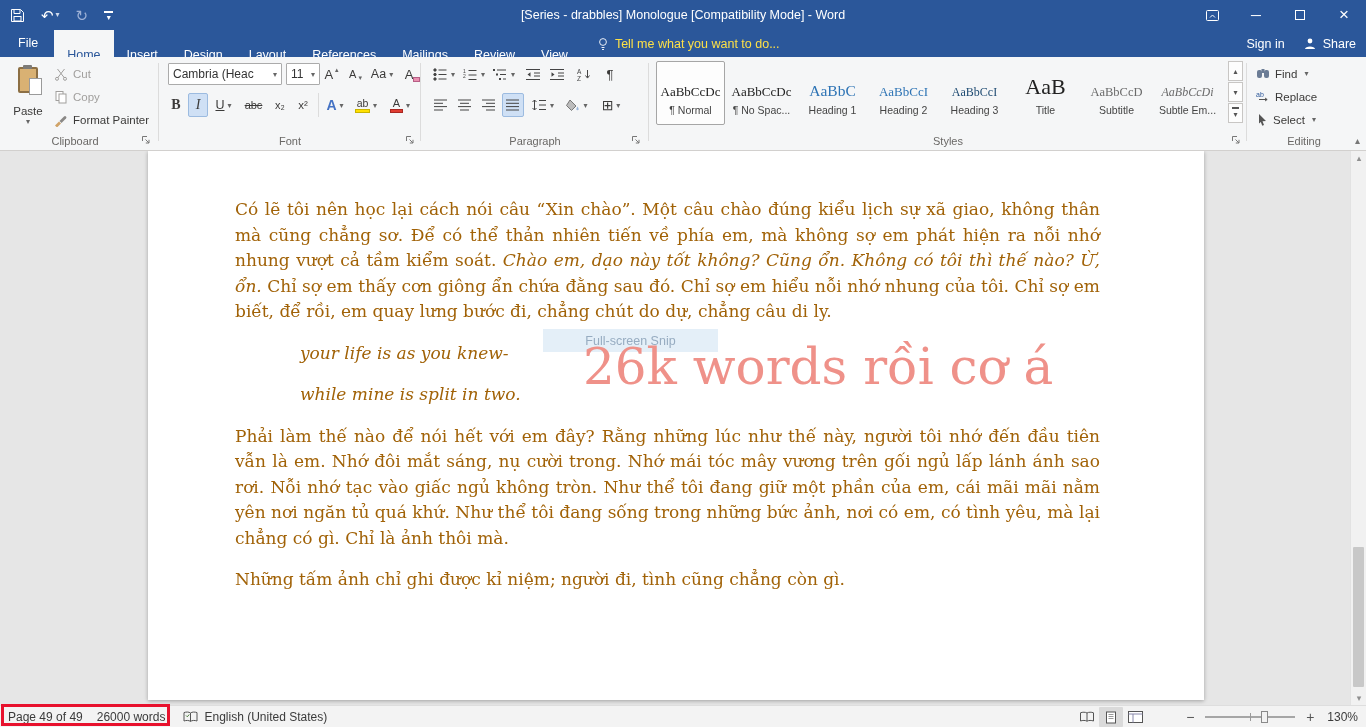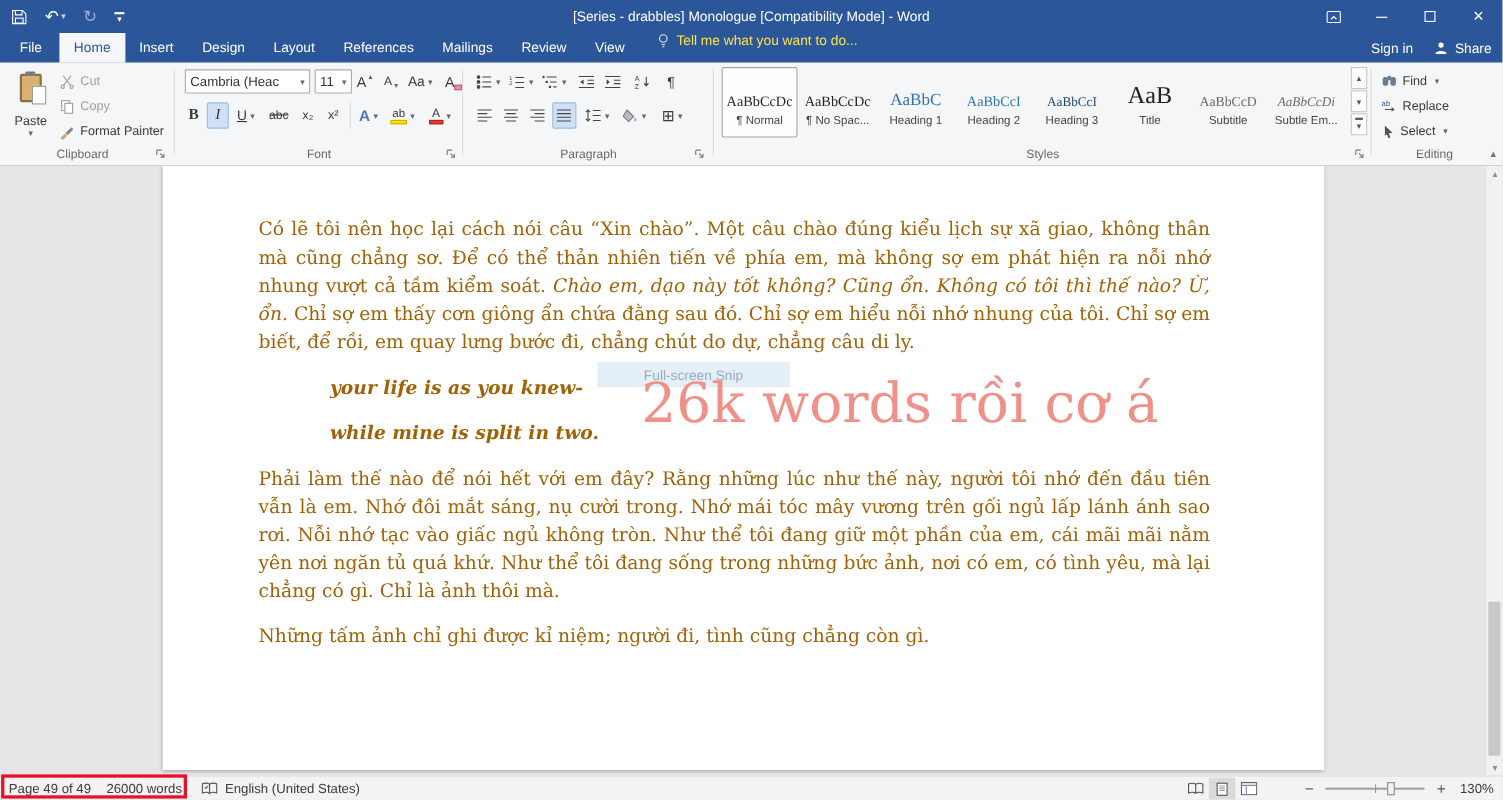--- a/index.html
+++ b/index.html
@@ -15,22 +15,22 @@
   .qbtn.dim{color:#9db1d6}
   .qcust{display:inline-flex;flex-direction:column;align-items:center;line-height:5px}
   .qcust .bar{width:9px;height:2px;background:#fff;margin-bottom:2px;display:block}
   .qcust .ch{font-size:8px}
   .title{position:absolute;left:0;right:0;top:0;height:30px;line-height:30px;text-align:center;font-size:12.5px;color:#fff;pointer-events:none;z-index:1}
   .wincontrols{position:absolute;right:0;top:0;height:30px;display:flex;z-index:2}
   .wc{width:44px;height:30px;display:flex;align-items:center;justify-content:center;color:#fff;font-size:14px;cursor:pointer}
   .maxbox{width:10px;height:10px;border:1px solid #fff;display:inline-block}
 
   
-  .tabrow{position:absolute;top:30px;left:0;right:0;height:27px;background:#2b579a;display:flex;align-items:flex-start;color:#fff;font-size:12.5px}
-  .tab{height:27px;line-height:27px;padding:0 13px;cursor:pointer;white-space:nowrap}
+  .tabrow{position:absolute;top:30px;left:0;right:0;height:27px;background:#2b579a;display:flex;align-items:center;color:#fff;font-size:12.5px}
+  .tab{height:27px;line-height:27px;padding:12px 13px;cursor:pointer;white-space:nowrap}
   .tab.file{padding:0 16px;margin-left:2px}
   .tab.active{background:#f5f6f7;color:#2b579a}
   .tellme{display:flex;align-items:center;gap:6px;margin-left:16px;color:#fde047;cursor:text;white-space:nowrap}
   .tabright{position:absolute;right:10px;top:0;height:27px;display:flex;align-items:center;gap:18px}
   .signin{cursor:pointer;white-space:nowrap}
   .sharebtn{display:flex;align-items:center;gap:6px;cursor:pointer}
 
   
   .ribbon{position:absolute;top:57px;left:0;right:0;height:94px;background:#f5f6f7;border-bottom:1px solid #d2d0ce}
   .group{position:absolute;top:0;height:93px}
@@ -88,21 +88,21 @@
   
   .edrow{position:absolute;left:8px;height:21px;display:flex;align-items:center;gap:5px;font-size:11.5px;color:#3b3a39;cursor:pointer;white-space:nowrap}
   .collapse{position:absolute;right:6px;bottom:4px;font-size:10px;color:#777;cursor:pointer}
 
   
   .docarea{position:absolute;top:151px;left:0;right:0;bottom:22px;background:#e6e6e6;overflow:hidden}
   .page{position:absolute;left:148px;top:0;width:1056px;height:549px;background:#fff;box-shadow:0 1px 4px rgba(0,0,0,.3);padding:46px 104px 0 87px;overflow:hidden}
   .page p{font-family:"DejaVu Serif",serif;font-size:17px;line-height:25.5px;color:#a16207}
   .dp{margin:0 0 16px;text-align:justify}
   .it{font-style:italic}
-  .quote{margin:16px 0 16px 65px;font-weight:bold;font-style:italic}
+  .quote{margin:16px 0 16px 65px;font-weight:normal;font-style:italic}
   .vscroll{position:absolute;right:0;top:0;bottom:0;width:16px;background:#f1f1f1;border-left:1px solid #e2e2e2}
   .varr{position:absolute;left:0;width:16px;text-align:center;font-size:9px;color:#8f8f8f;cursor:pointer}
   .varr.up{top:2px}.varr.down{bottom:2px}
   .vthumb{position:absolute;left:2px;right:2px;bottom:18px;height:140px;background:#c8c8c8;border-radius:1px;cursor:grab}
 
   .snipbox{position:absolute;left:543px;top:329px;width:175px;height:23px;background:rgba(219,233,245,.75);color:#97accl;color:#97acc1;font-size:12.5px;display:flex;align-items:center;justify-content:center;z-index:5}
   .watermark{position:absolute;left:583px;top:336px;font-family:"DejaVu Serif",serif;font-size:50px;line-height:62px;color:#ef9189;white-space:nowrap;z-index:6}
 
   
   .statusbar{position:absolute;left:0;right:0;bottom:0;height:22px;background:#f3f3f3;border-top:1px solid #dedede;display:flex;align-items:center;font-size:12px;color:#3b3b3b}

